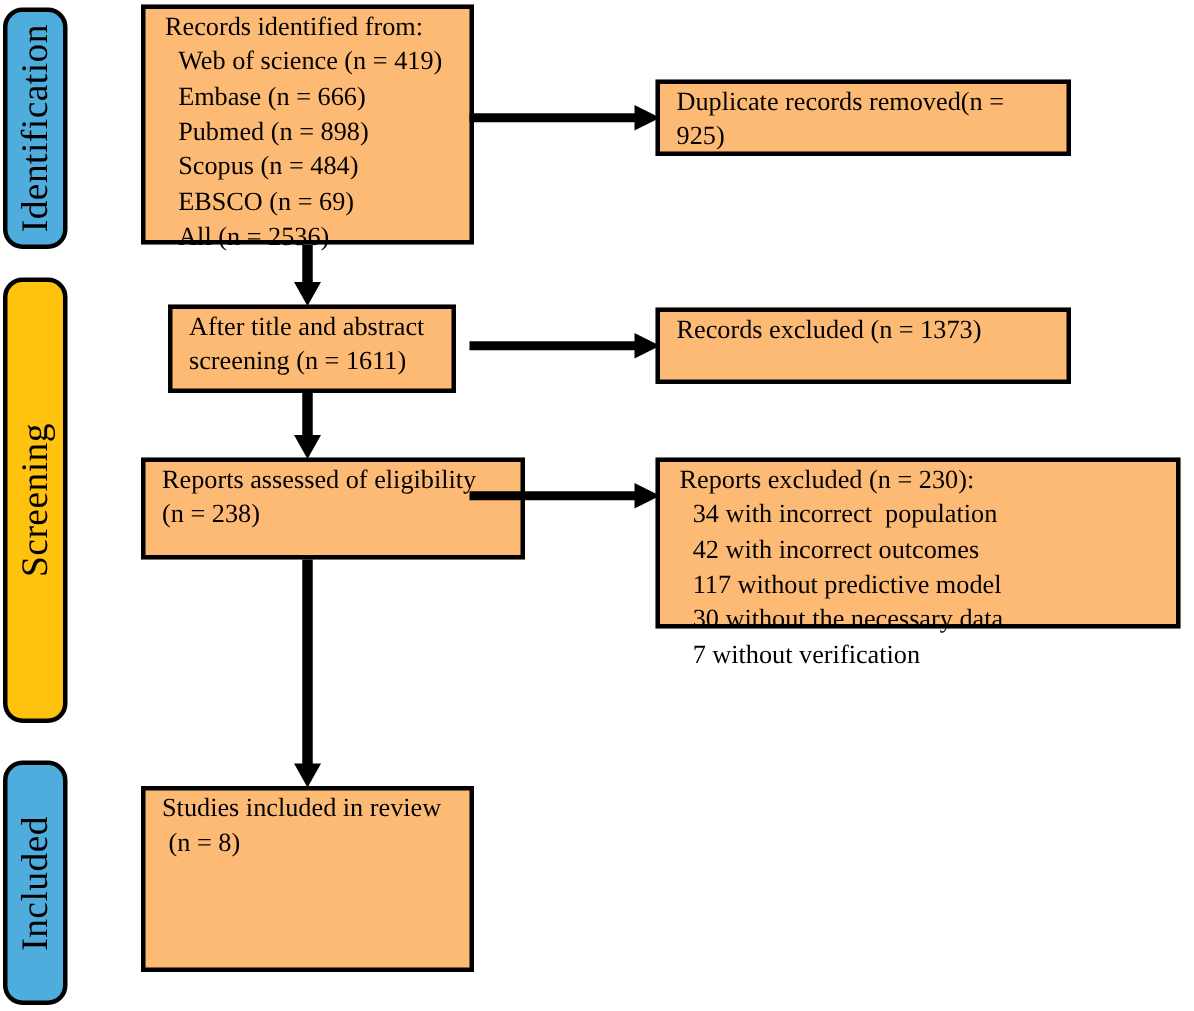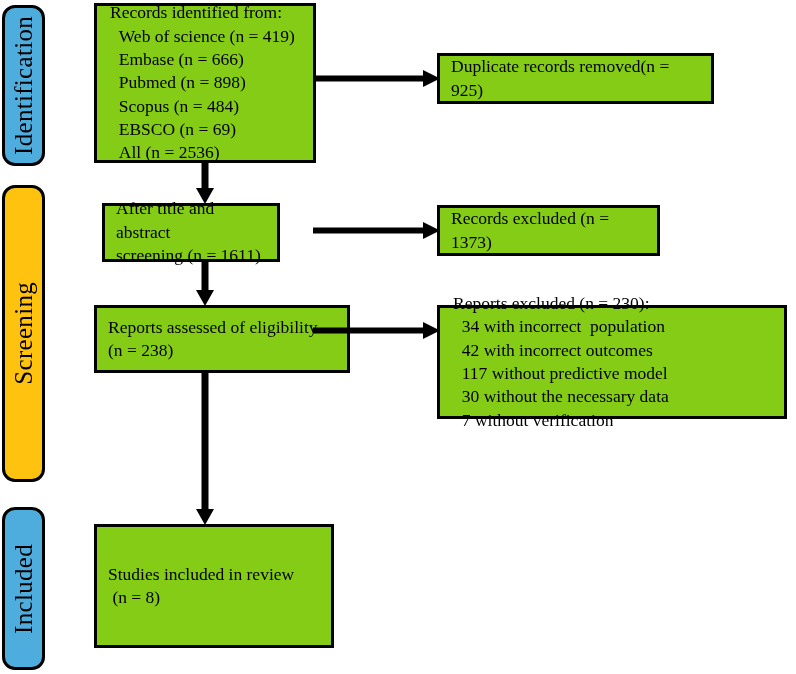--- a/index.html
+++ b/index.html
@@ -41,40 +41,40 @@
 
   #stage-identification { left: 2px;  top: 5px;   width: 43px; height: 161px; background: #4FADDE; }
   #stage-screening      { left: 2px;  top: 185px; width: 43px; height: 297px; background: #FFC20E; }
   #stage-included       { left: 2px;  top: 507px; width: 43px; height: 163px; background: #4FADDE; }
 
   
   .flow-box {
     position: absolute;
     box-sizing: border-box;
     border: 3px solid #000000;
-    background: #84cc16;
+    background: #fdba74;
     display: flex;
     flex-direction: column;
-    justify-content: center;
+    justify-content: flex-start;
   }
   .flow-box .box-text {
     font-size: 17.5px;
     line-height: 1.335;
     padding: 0 11px;
     white-space: pre-wrap;
     color: #000000;
   }
 
   #box-records-identified { left: 94px;  top: 3px;   width: 222px; height: 160px; }
-  #box-after-screening    { left: 102px;  top: 203px; width: 178px; height: 59px;  }
+  #box-after-screening    { left: 112px;  top: 203px; width: 192px; height: 59px;  }
   #box-eligibility        { left: 94px;  top: 305px; width: 256px; height: 68px;  }
-  #box-included-review    { left: 94px;  top: 524px; width: 240px; height: 124px; }
+  #box-included-review    { left: 94px;  top: 524px; width: 222px; height: 124px; }
 
   #box-duplicates         { left: 437px; top: 53px;  width: 277px; height: 51px;  }
-  #box-records-excluded   { left: 437px; top: 205px; width: 223px; height: 51px;  }
+  #box-records-excluded   { left: 437px; top: 205px; width: 277px; height: 51px;  }
   #box-reports-excluded   { left: 437px; top: 305px; width: 350px; height: 114px; }
 
   
   #box-records-identified .box-text,
   #box-reports-excluded .box-text { padding-left: 13px; }
 
   
   .connector {
     position: absolute;
     pointer-events: none;

